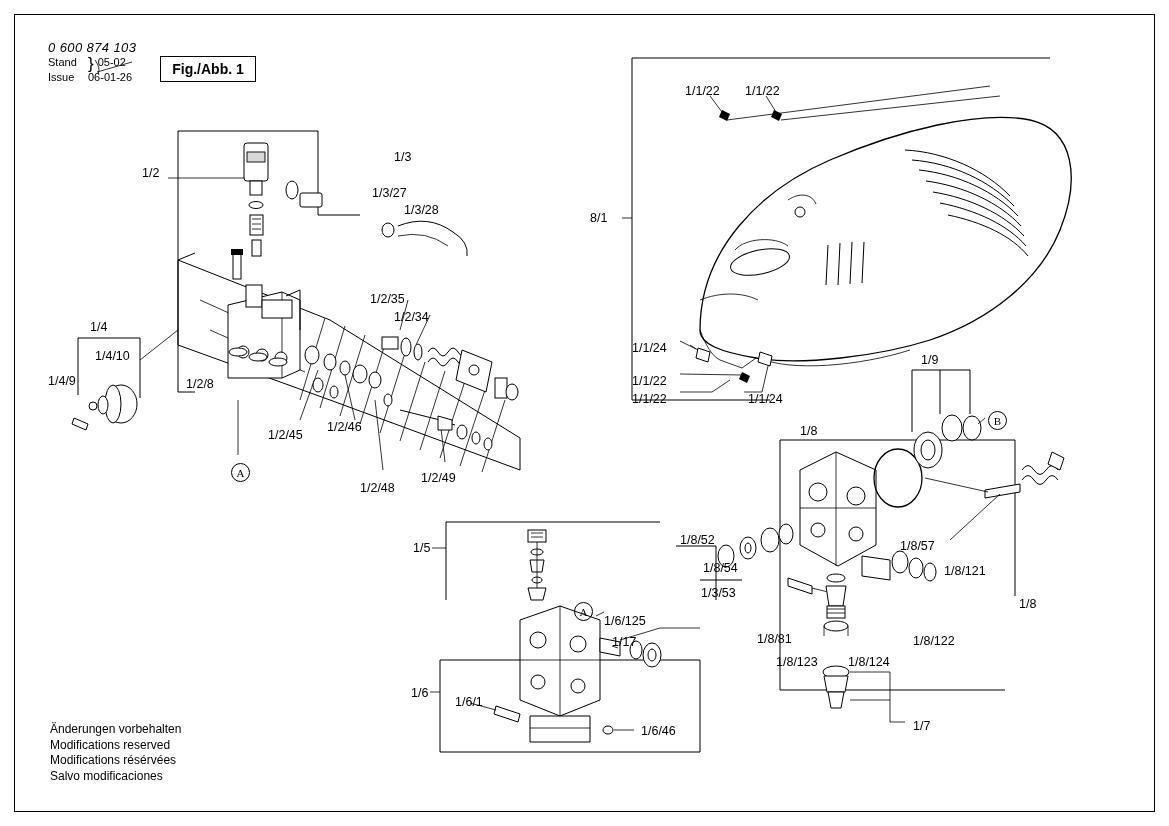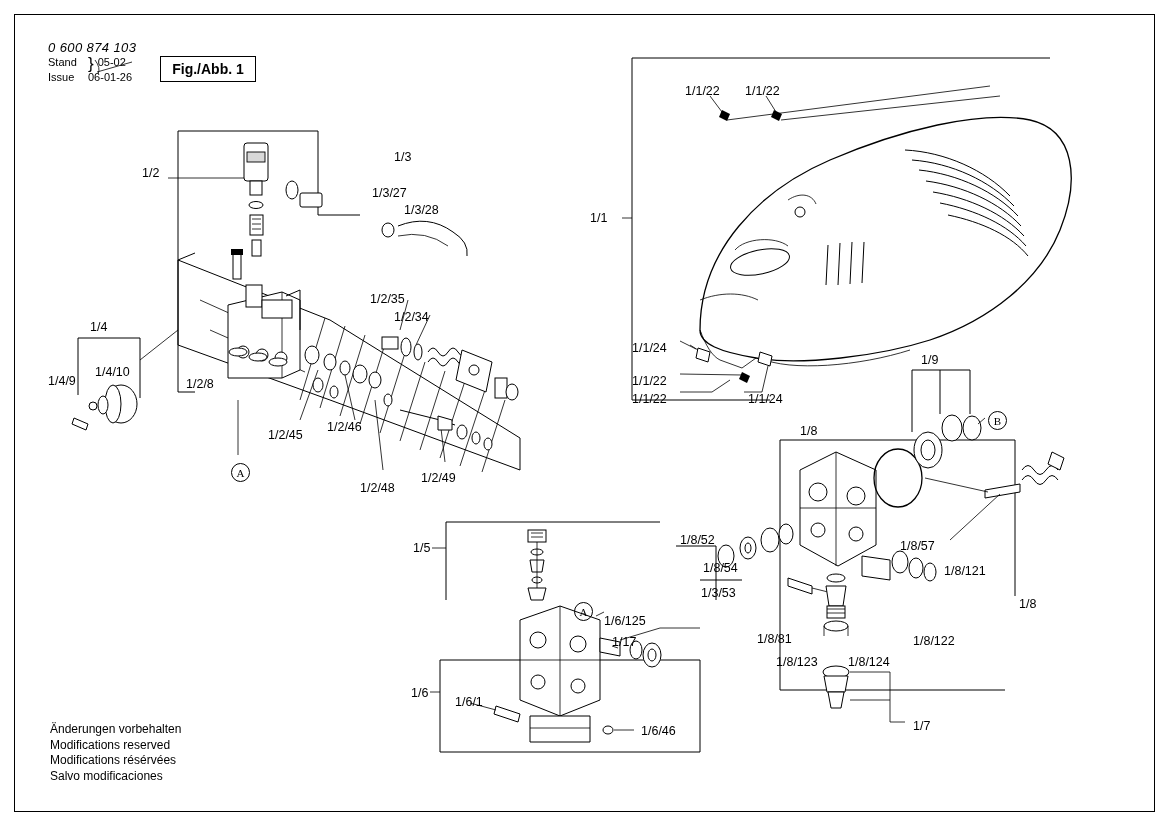--- a/index.html
+++ b/index.html
@@ -312,32 +312,32 @@
       <path class="thin" d="M596 616 L604 612"></path>
     </g>
 
   </svg>
 
   <div class="lab" style="left:142px;top:166px">1/2</div>
   <div class="lab" style="left:394px;top:150px">1/3</div>
   <div class="lab" style="left:372px;top:186px">1/3/27</div>
   <div class="lab" style="left:404px;top:203px">1/3/28</div>
   <div class="lab" style="left:90px;top:320px">1/4</div>
-  <div class="lab" style="left:95px;top:365px">1/4/10</div>
+  <div class="lab" style="left:95px;top:349px">1/4/10</div>
   <div class="lab" style="left:48px;top:374px">1/4/9</div>
   <div class="lab" style="left:186px;top:377px">1/2/8</div>
   <div class="lab" style="left:370px;top:292px">1/2/35</div>
   <div class="lab" style="left:394px;top:310px">1/2/34</div>
   <div class="lab" style="left:268px;top:428px">1/2/45</div>
   <div class="lab" style="left:327px;top:420px">1/2/46</div>
   <div class="lab" style="left:360px;top:481px">1/2/48</div>
   <div class="lab" style="left:421px;top:471px">1/2/49</div>
   <div class="lab" style="left:685px;top:84px">1/1/22</div>
   <div class="lab" style="left:745px;top:84px">1/1/22</div>
-  <div class="lab" style="left:590px;top:211px">1/1</div>
+  <div class="lab" style="left:590px;top:211px">8/1</div>
   <div class="lab" style="left:632px;top:341px">1/1/24</div>
   <div class="lab" style="left:632px;top:374px">1/1/22</div>
   <div class="lab" style="left:632px;top:392px">1/1/22</div>
   <div class="lab" style="left:748px;top:392px">1/1/24</div>
   <div class="lab" style="left:921px;top:353px">1/9</div>
   <div class="lab" style="left:800px;top:424px">1/8</div>
   <div class="lab" style="left:680px;top:533px">1/8/52</div>
   <div class="lab" style="left:703px;top:561px">1/8/54</div>
   <div class="lab" style="left:701px;top:586px">1/3/53</div>
   <div class="lab" style="left:900px;top:539px">1/8/57</div>

